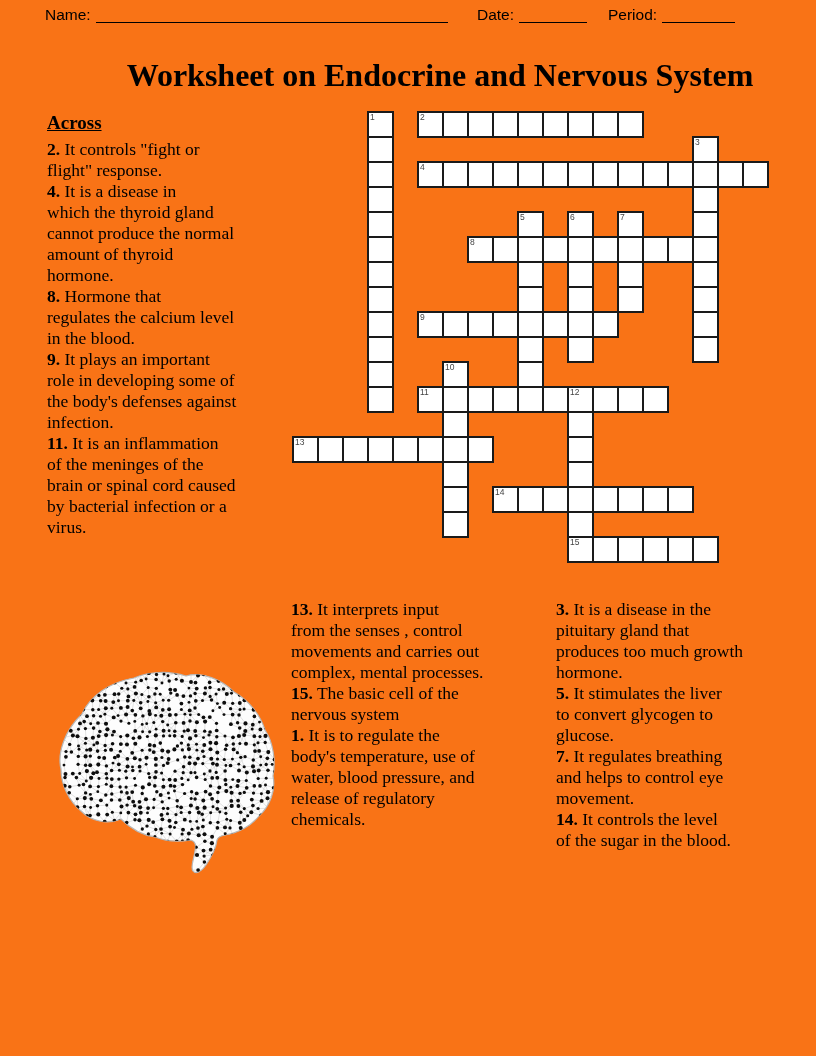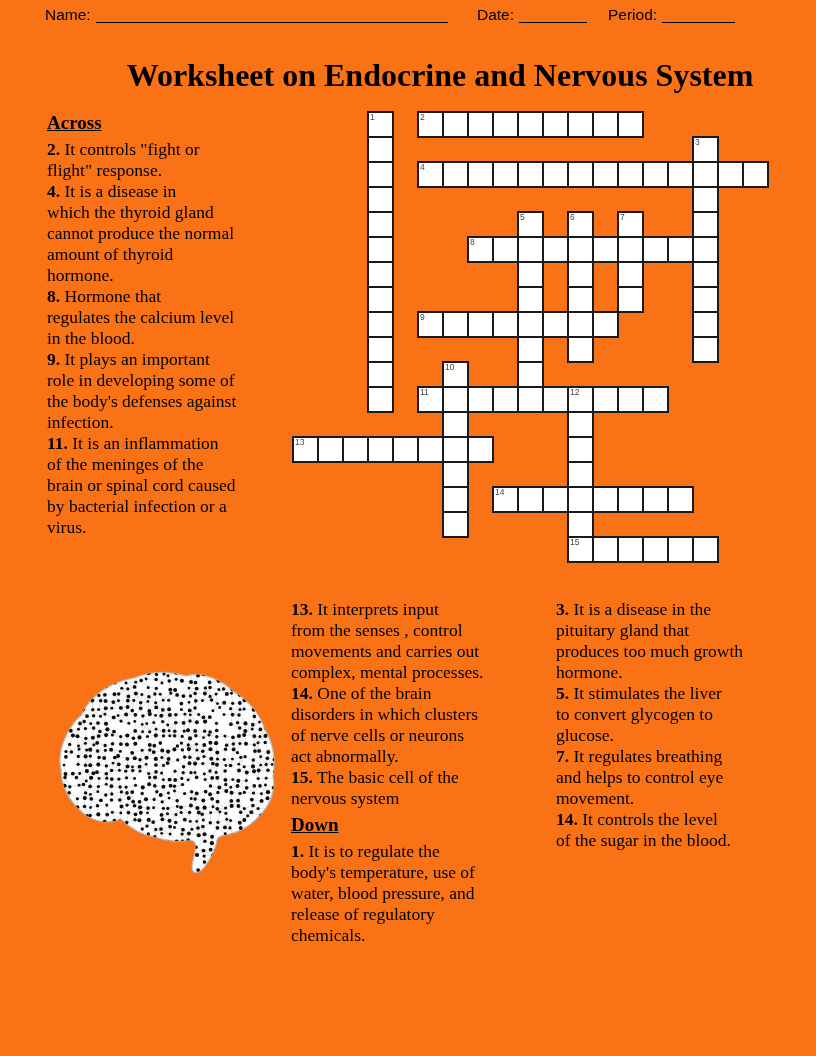--- a/index.html
+++ b/index.html
@@ -195,24 +195,22 @@
         <p class="clue"><b>4.</b> It is a disease in<br>which the thyroid gland<br>cannot produce the normal<br>amount of thyroid<br>hormone.</p>
         <p class="clue"><b>8.</b> Hormone that<br>regulates the calcium level<br>in the blood.</p>
         <p class="clue"><b>9.</b> It plays an important<br>role in developing some of<br>the body's defenses against<br>infection.</p>
         <p class="clue"><b>11.</b> It is an inflammation<br>of the meninges of the<br>brain or spinal cord caused<br>by bacterial infection or a<br>virus.</p>
       </div>
   </div>
 
   <div class="clue-col" style="left:291px;top:599px;width:244px">
     <div>
         <p class="clue"><b>13.</b> It interprets input<br>from the senses , control<br>movements and carries out<br>complex, mental processes.</p>
-        <p class="clue"><b>14.</b> One of the brain<br>disorders in which clusters<br>of nerve cells or neurons<br>act abnormally.</p>
         <p class="clue"><b>15.</b> The basic cell of the<br>nervous system</p>
       </div>
-    <h2 class="section-heading mt4">Down</h2>
     <div>
         <p class="clue"><b>1.</b> It is to regulate the<br>body's temperature, use of<br>water, blood pressure, and<br>release of regulatory<br>chemicals.</p>
       </div>
   </div>
 
   <div class="clue-col" style="left:556px;top:599px;width:240px">
     <div>
         <p class="clue"><b>3.</b> It is a disease in the<br>pituitary gland that<br>produces too much growth<br>hormone.</p>
         <p class="clue"><b>5.</b> It stimulates the liver<br>to convert glycogen to<br>glucose.</p>
         <p class="clue"><b>7.</b> It regulates breathing<br>and helps to control eye<br>movement.</p>

